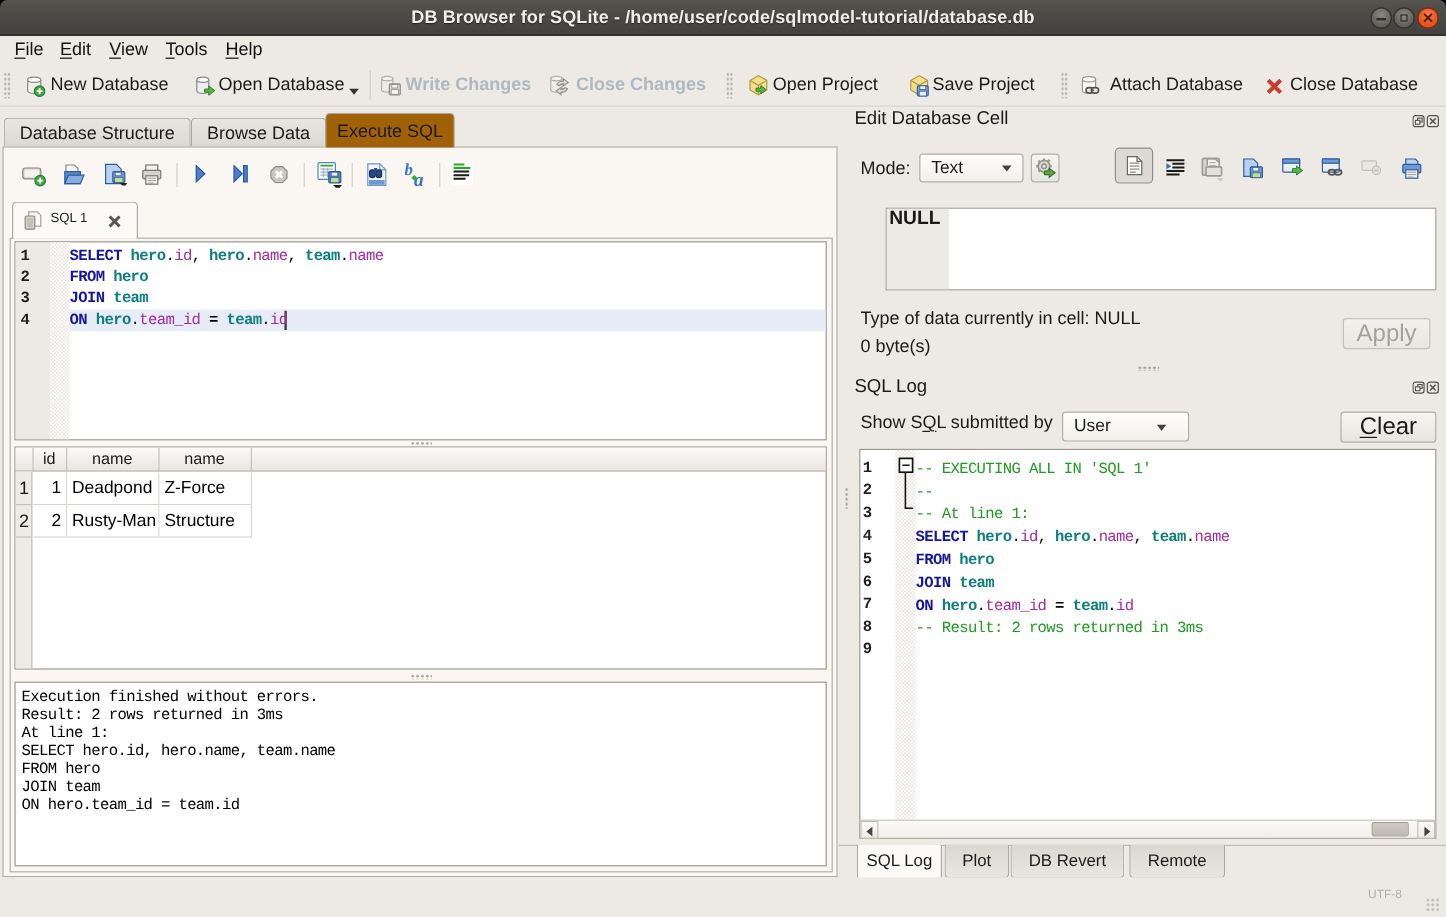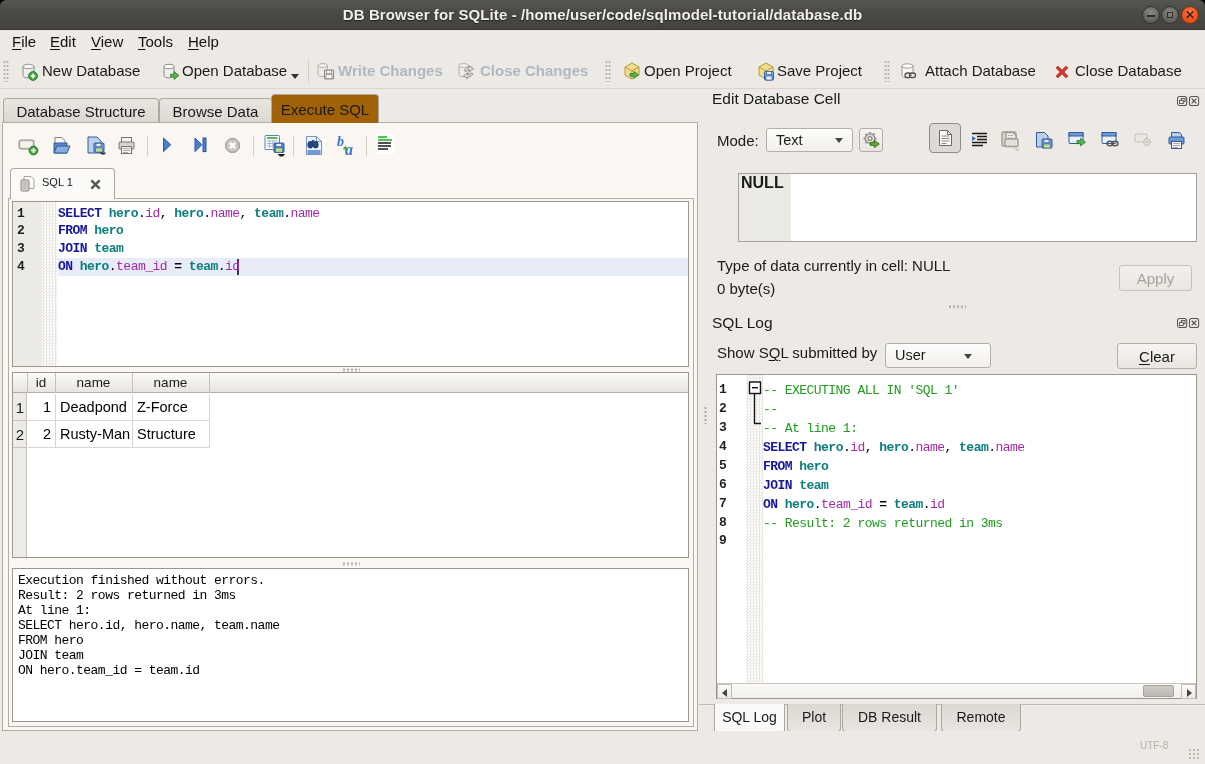--- a/index.html
+++ b/index.html
@@ -73,21 +73,21 @@
 
 #msgbox { left:12px; top:568px; width:677px; height:154px; border:1px solid #9B978F; background:#fff; }
 #msgbox pre { position:absolute; left:5px; top:4px; font-family:"Liberation Mono",monospace; font-size:13px; letter-spacing:-0.54px; line-height:15px; color:#000; }
 
 .docktitle { position:absolute; font-size:15.5px; color:#1A1A1A; }
 .dockicons { position:absolute; width:23px; height:12px; }
 .label { position:absolute; font-size:15px; color:#1A1A1A; white-space:nowrap; }
 .combo { position:absolute; background:linear-gradient(#FDFDFC,#F2F0EC); border:1px solid #B3AFA7; border-radius:3px; font-size:14.5px; color:#1A1A1A; }
 .combo .ctext { position:absolute; left:9px; top:3px; }
 .combo .carrow { position:absolute; right:9px; top:9px; width:0; height:0; border-left:4.5px solid transparent; border-right:4.5px solid transparent; border-top:5px solid #444; }
-.btn { position:absolute; background:linear-gradient(#F7F5F2,#E8E5E0); border:1px solid #B3AFA7; border-radius:3px; font-size:15px; color:#1A1A1A; text-align:center; }
+.btn { position:absolute; background:linear-gradient(#F7F5F2,#E8E5E0); border:1px solid #B3AFA7; border-radius:3px; font-size:20px; color:#1A1A1A; text-align:center; }
 .btn.dis { color:#A6A29B; background:linear-gradient(#F2F0EC,#EAE7E2); border-color:#C6C2BB; }
 #celledit { left:726px; top:173px; width:459px; height:69px; border:1px solid #A5A19A; background:#fff;margin-left:12px; }
 #celledit .nullzone { position:absolute; left:0; top:0; width:52px; height:67px; background:#ECEAE5; }
 #celledit .nulltxt { position:absolute; left:2px; top:0px; font-size:16px; font-weight:bold; color:#1A1A1A; }
 
 #logbox { left:716px; top:374px; width:481px; height:325px; border:1px solid #9B978F; background:#fff; }
 #logbox .fold { position:absolute; left:29px; top:0; width:17px; height:308px; background:#fff;
   background-image:conic-gradient(#EAE7E2 25%,transparent 0 50%,#EAE7E2 0 75%,transparent 0); background-size:3px 3px; }
 
 #hscroll { position:absolute; left:717px; top:683px; width:479px; height:15px; background:linear-gradient(#FBFAF9,#F1EFEB); border-top:1px solid #C9C5BF; }
@@ -448,19 +448,19 @@
       <div class="sarrow" style="left:5px;border-left:5px solid #444"></div>
     </div>
   <div class="thumb"></div>
 </div>
 
 <div class="splitdots-v" style="left:704px;top:406px"></div>
 
 <div id="docktabline" class="abs"></div>
 <div class="dtab active" style="left:714px;top:704px;width:71px;height:30px;line-height:26px;">SQL Log</div>
 <div class="dtab" style="left:787px;top:704px;width:54px;height:28px;line-height:27px;">Plot</div>
-<div class="dtab" style="left:842px;top:704px;width:95px;height:28px;line-height:27px;">DB Result</div>
+<div class="dtab" style="left:842px;top:704px;width:95px;height:28px;line-height:27px;">DB Revert</div>
 <div class="dtab" style="left:941px;top:704px;width:80px;height:28px;line-height:27px;">Remote</div>
 
 <div id="statusbar" class="abs">
   <div id="utf8">UTF-8</div>
   <div id="grip"></div>
 </div>
 
 </body></html>

